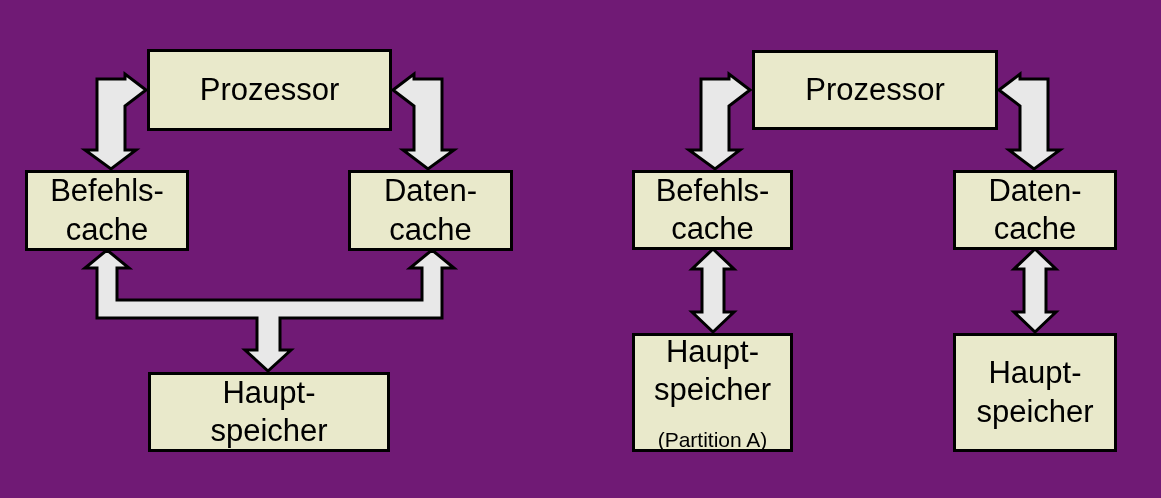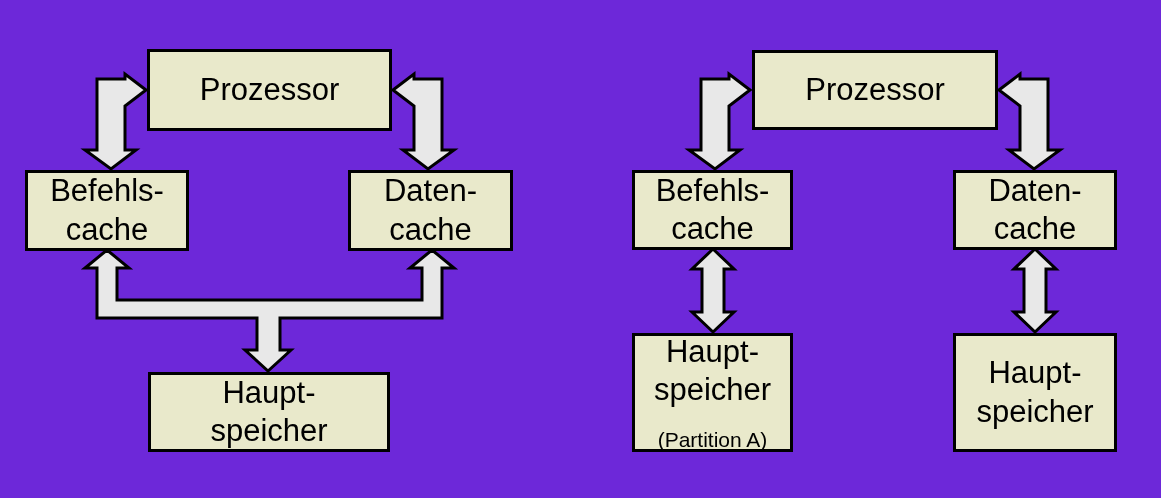--- a/index.html
+++ b/index.html
@@ -1,20 +1,20 @@
 <!DOCTYPE html>
 <html><head>
 <meta charset="utf-8">
 <style>
   html, body { margin: 0; padding: 0; background: #ffffff; }
   .canvas {
     position: relative;
     width: 1161px;
     height: 498px;
-    background: #6d28d9;
+    background: #701a75;
     font-family: "Liberation Sans", sans-serif;
     overflow: hidden;
   }
   svg.arrow-layer {
     position: absolute;
     left: 0; top: 0;
     width: 1161px; height: 498px;
   }
   .node {
     position: absolute;

